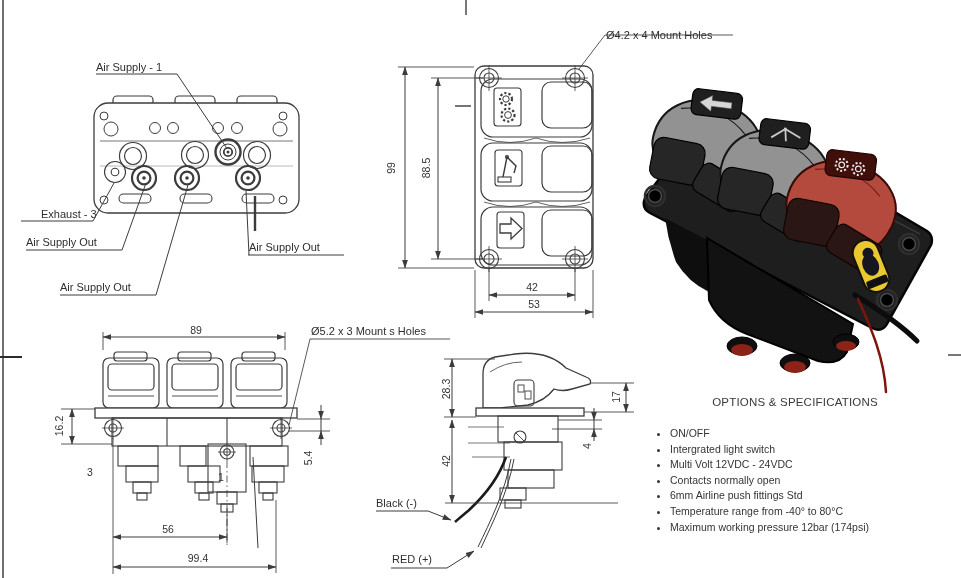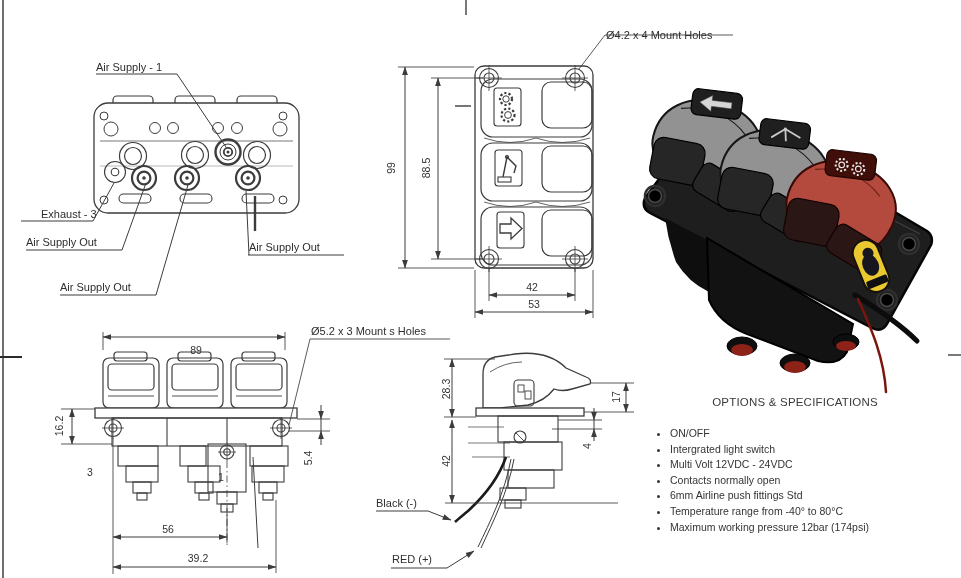--- a/index.html
+++ b/index.html
@@ -397,26 +397,26 @@
 <div class="lbl" style="left:26px;top:236px;">Air Supply Out</div>
 <div class="lbl" style="left:60px;top:281px;">Air Supply Out</div>
 <div class="lbl" style="left:249px;top:241px;">Air Supply Out</div>
 
 <div class="lbl note" style="left:606px;top:29px;">Ø4.2 x 4 Mount Holes</div>
 <div class="lbl dim rot" style="left:391px;top:168px;">99</div>
 <div class="lbl dim rot" style="left:426px;top:168px;">88.5</div>
 <div class="lbl dim ctr" style="left:532px;top:287px;">42</div>
 <div class="lbl dim ctr" style="left:534px;top:304px;">53</div>
 
-<div class="lbl dim ctr" style="left:196px;top:330px;margin-top:20px;">89</div>
+<div class="lbl dim ctr" style="left:196px;top:330px;">89</div>
 <div class="lbl note" style="left:311px;top:325px;">Ø5.2 x 3 Mount s Holes</div>
 <div class="lbl dim rot" style="left:59px;top:426px;">16.2</div>
 <div class="lbl dim rot" style="left:308px;top:458px;">5.4</div>
 <div class="lbl dim ctr" style="left:168px;top:529px;">56</div>
-<div class="lbl dim ctr" style="left:198px;top:558px;">39.2</div>
+<div class="lbl dim ctr" style="left:198px;top:558px;">99.4</div>
 <div class="lbl dim ctr" style="left:90px;top:472px;">3</div>
 <div class="lbl dim ctr" style="left:221px;top:477px;">1</div>
 
 <div class="lbl dim rot" style="left:446px;top:389px;">28.3</div>
 <div class="lbl dim rot" style="left:446px;top:461px;">42</div>
 <div class="lbl dim rot" style="left:616px;top:397px;">17</div>
 <div class="lbl dim rot" style="left:587px;top:446px;">4</div>
 <div class="lbl" style="left:376px;top:497px;text-align:right;">Black (-)</div>
 <div class="lbl" style="left:392px;top:553px;">RED (+)</div>
 

